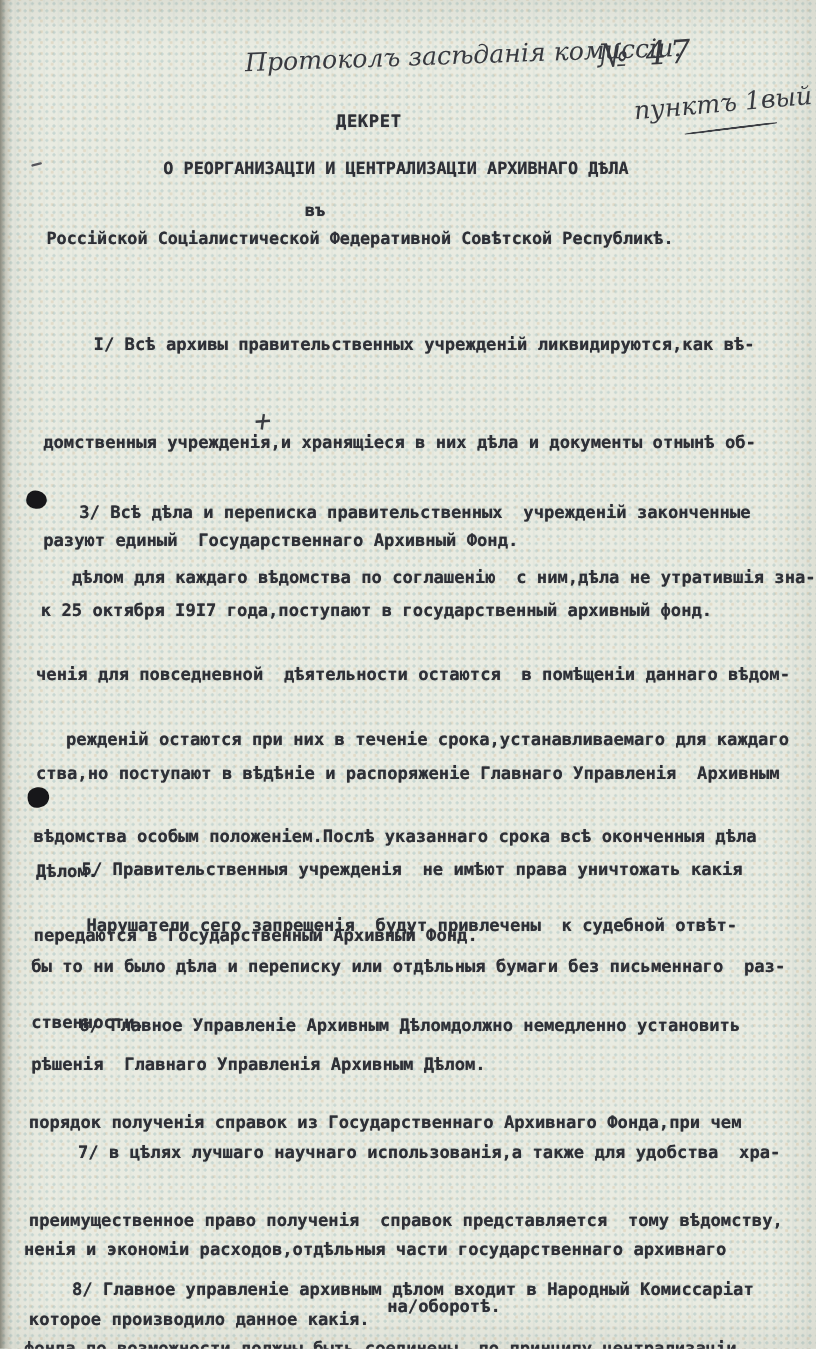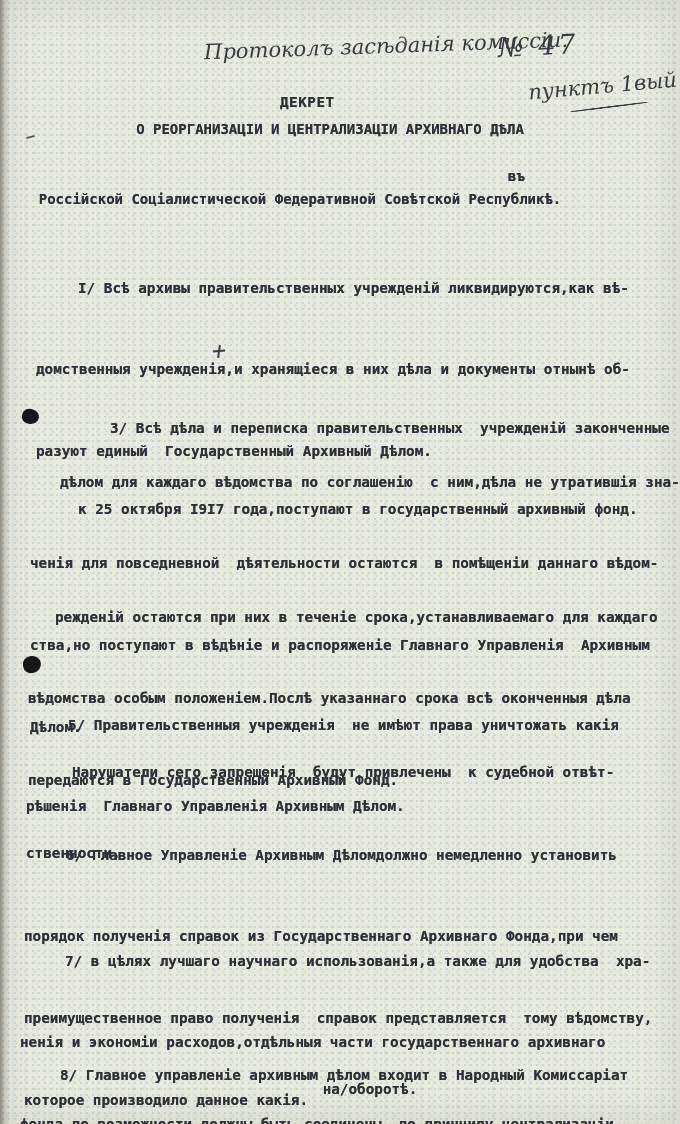--- a/index.html
+++ b/index.html
@@ -27,22 +27,22 @@
     font-size:14.3px;
     font-weight:700;
     letter-spacing:0;
     color:#2e3037;
     text-shadow:0 0 .6px rgba(46,48,55,.75);
   }
   .para{position:absolute;line-height:27.3px;white-space:pre;}
   .para .line{white-space:pre;}
   .para .line:first-child{padding-left:var(--ind,42px);}
   .heading{position:absolute;top:89px;left:280px;line-height:27px;letter-spacing:.5px;}
-  .title1{position:absolute;top:116px;left:0;width:660px;text-align:center;line-height:27px;font-size:14px;}
-  .title2{position:absolute;top:163px;left:0;width:525px;text-align:right;line-height:27px;}
+  .title1{position:absolute;top:128px;left:0;width:660px;text-align:center;line-height:27px;font-size:14px;}
+  .title2{position:absolute;top:163px;left:0;width:525px;text-align:center;line-height:27px;}
   .title3{position:absolute;top:186px;left:0;width:600px;text-align:center;line-height:27px;font-size:14px;}
   .footer-note{position:absolute;top:1076px;left:0;width:740px;text-align:center;line-height:27px;}
   .hand{
     position:absolute;
     font-family:"DejaVu Serif", serif;
     font-style:italic;
     color:#383a40;
     white-space:pre;
   }
   .hand-line1{top:34px;left:204px;font-size:21px;transform:rotate(-2deg);}
@@ -77,44 +77,45 @@
   <div class="type title2">въ</div>
   <div class="type title3">Россійской Соціалистической Федеративной Совѣтской Республикѣ.</div>
 
   <div class="ink-dot dot-a"></div>
   <div class="ink-dot dot-b"></div>
   <div class="insertion-mark"></div>
 
   <div class="type para" style="top:220px;left:36px;--ind:42px;">
     <div class="line">I/ Всѣ архивы правительственных учрежденій ликвидируются,как вѣ-</div>
     <div class="line">домственныя учрежденія,и хранящіеся в них дѣла и документы отнынѣ об-</div>
-    <div class="line">разуют единый  Государственный Архивный Дѣлом.</div>
+    <div class="line">разуют единый  Государственнаго Архивный Фонд.</div>
   </div>
 
 
-  <div class="type para" style="top:360px;left:34px;margin-left:44px;--ind:32px;">
+  <div class="type para" style="top:360px;left:34px;--ind:32px;">
     <div class="line">3/ Всѣ дѣла и переписка правительственных  учрежденій законченные</div>
     <div class="line">к 25 октября I9I7 года,поступают в государственный архивный фонд.</div>
   </div>
 
   <div class="type para" style="top:414px;left:30px;--ind:30px;">
     <div class="line">дѣлом для каждаго вѣдомства по соглашенію  с ним,дѣла не утратившія зна-</div>
     <div class="line">ченія для повседневной  дѣятельности остаются  в помѣщеніи даннаго вѣдом-</div>
     <div class="line">ства,но поступают в вѣдѣніе и распоряженіе Главнаго Управленія  Архивным</div>
     <div class="line">Дѣлом.</div>
   </div>
 
   <div class="type para" style="top:549px;left:28px;--ind:27px;">
     <div class="line">режденій остаются при них в теченіе срока,устанавливаемаго для каждаго</div>
     <div class="line">вѣдомства особым положеніем.Послѣ указаннаго срока всѣ оконченныя дѣла</div>
     <div class="line">передаются в Государственный Архивный Фонд.</div>
   </div>
 
   <div class="type para" style="top:657px;left:26px;--ind:42px;">
     <div class="line">5/ Правительственныя учрежденія  не имѣют права уничтожать какія</div>
+    <div class="line">бы то ни было дѣла и переписку или отдѣльныя бумаги без письменнаго  раз-</div>
     <div class="line">рѣшенія  Главнаго Управленія Архивным Дѣлом.</div>
   </div>
 
   <div class="type para" style="top:704px;left:26px;--ind:46px;">
     <div class="line">Нарушатели сего запрещенія  будут привлечены  к судебной отвѣт-</div>
     <div class="line">ственности.</div>
   </div>
 
   <div class="type para" style="top:787px;left:24px;--ind:42px;">
     <div class="line">6/ Главное Управленіе Архивным Дѣломдолжно немедленно установить</div>

